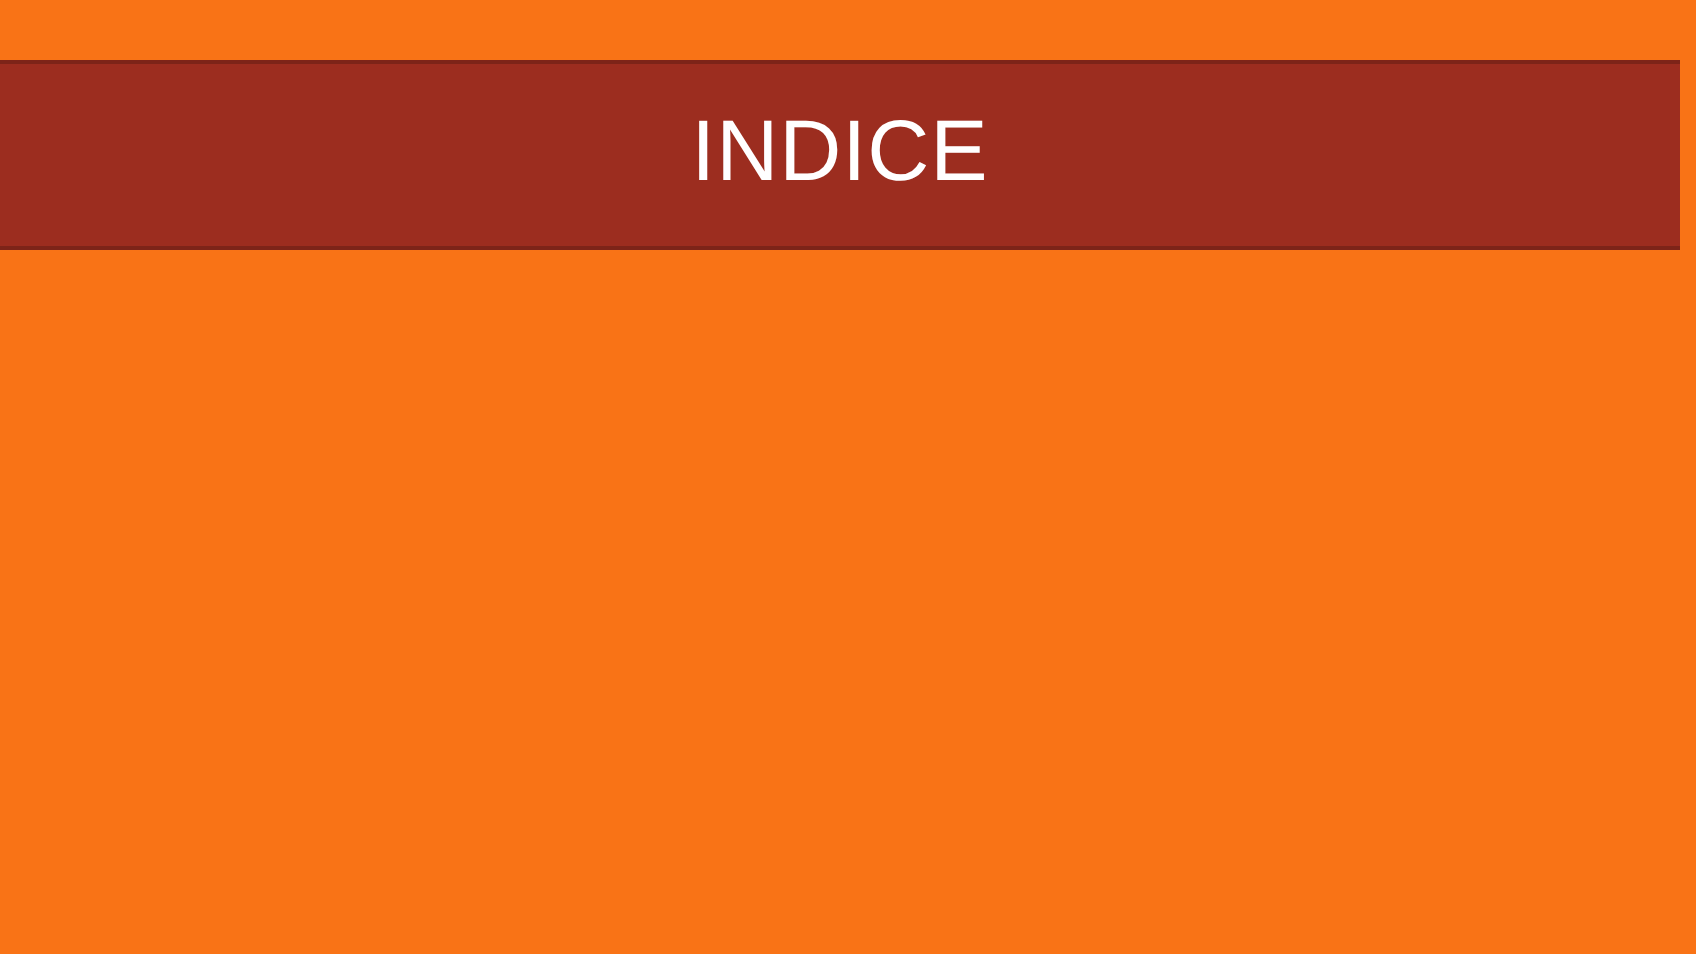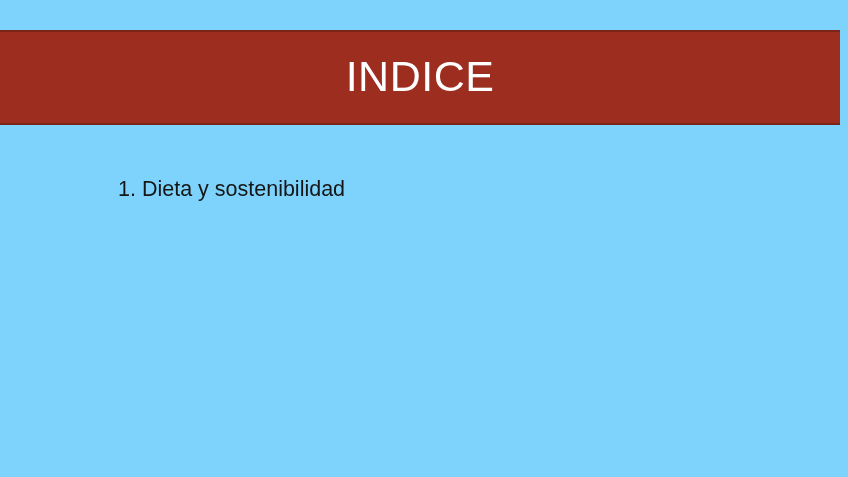--- a/index.html
+++ b/index.html
@@ -11,21 +11,21 @@
     height: 477px;
     background: #ffffff;
     font-family: "Liberation Sans", sans-serif;
     overflow: hidden;
   }
 
   #slide {
     position: relative;
     width: 848px;
     height: 477px;
-    background: #7dd3fc;
+    background: #f97316;
   }
 
   
   #title-banner {
     position: absolute;
     left: 0;
     top: 30px;
     width: 840px;
     height: 95px;
     background: #9c2d1f;
@@ -78,16 +78,15 @@
 </head>
 <body>
 
 <div id="slide">
 
   <div id="title-banner">
     <div id="title-text">INDICE</div>
   </div>
 
   <ul id="index-list">
-    <li class="index-item">1. Dieta y sostenibilidad</li>
   </ul>
 
 </div>
 
 </body></html>

